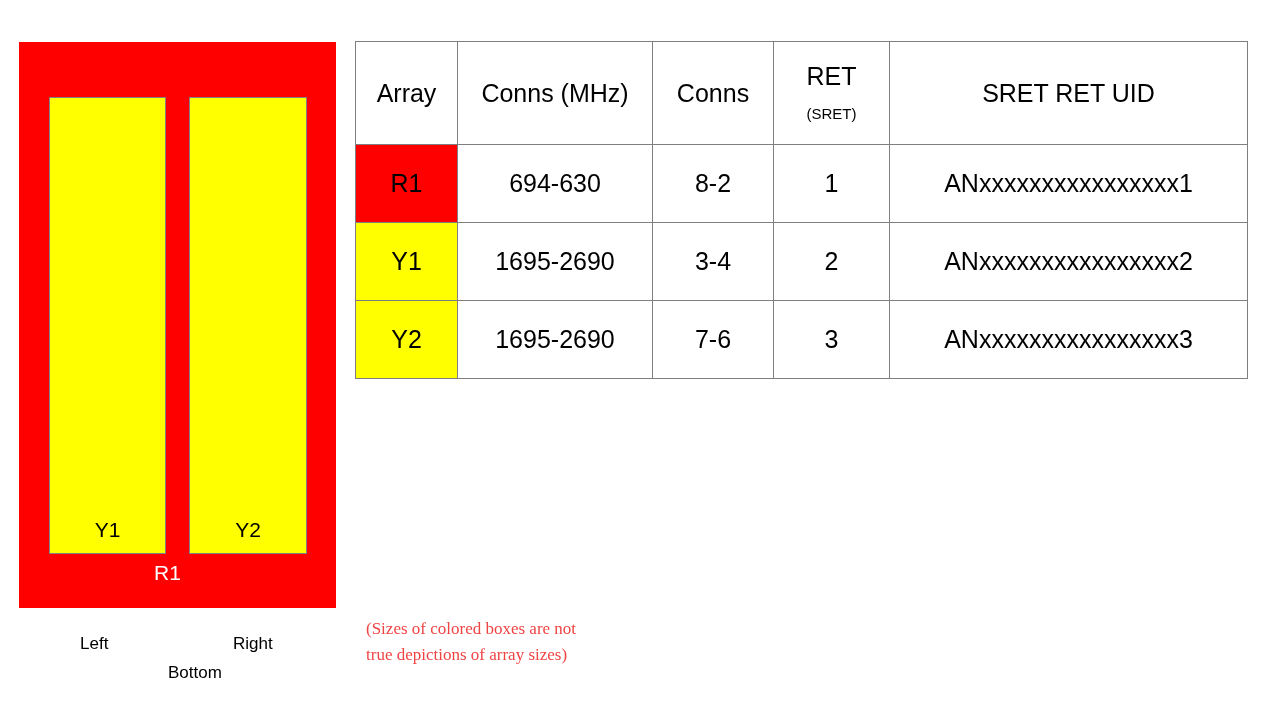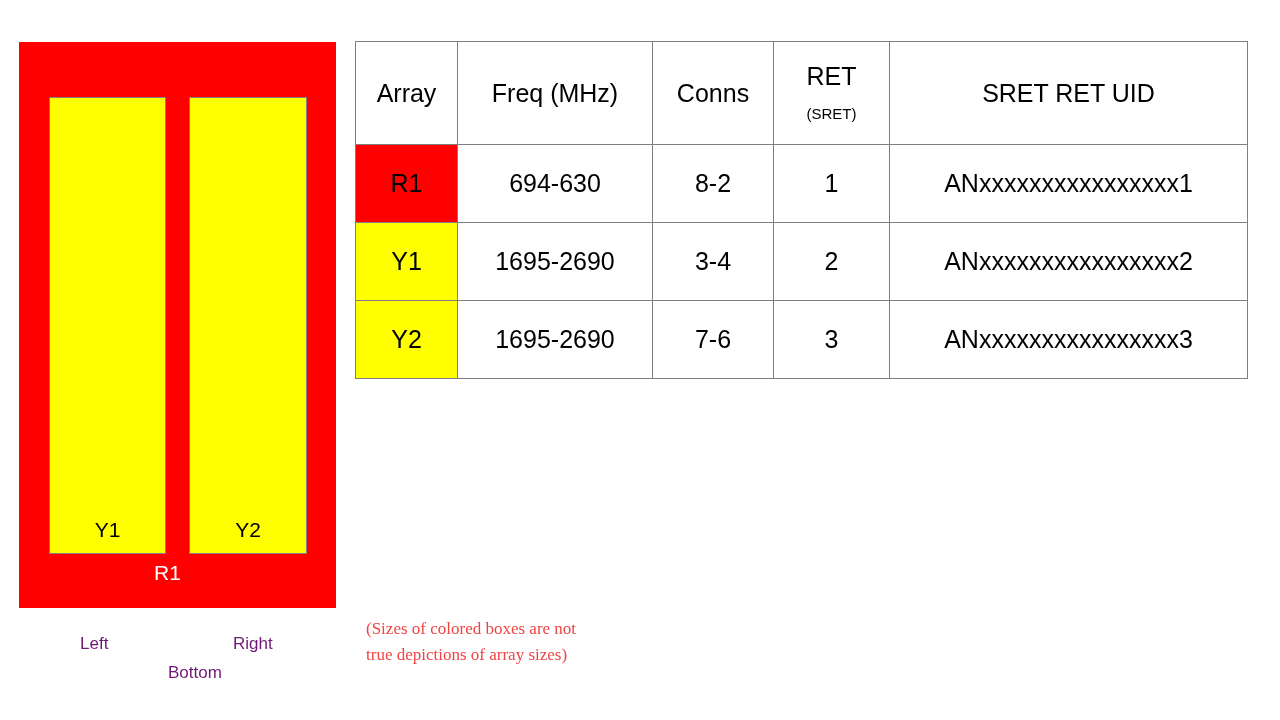--- a/index.html
+++ b/index.html
@@ -68,21 +68,21 @@
     text-align: center;
     font-size: 21px;
     color: #FFFFFF;
     line-height: 1.1;
   }
 
   
   .orientation-label {
     position: absolute;
     font-size: 17px;
-    color: #701a75;
+    color: #000000;
     white-space: nowrap;
     line-height: 1.1;
   }
   #orientation-left  { left: 80px;  top: 635px; }
   #orientation-right { left: 233px; top: 635px; text-align: center; }
   #orientation-bottom{ left: 152px; top: 664px; margin-left: 16px; }
 
   
   #diagram-footnote {
     position: absolute;
@@ -182,21 +182,21 @@
         <col class="c-conns">
         <col class="c-ret">
         <col class="c-uid">
     </colgroup>
     <thead>
       <tr>
         <th>
           <span>Array</span>
         </th>
         <th>
-          <span>Freq (MHz)</span>
+          <span>Conns (MHz)</span>
         </th>
         <th>
           <span>Conns</span>
         </th>
         <th>
           <span>RET</span>
           <span class="sub-label">(SRET)</span>
         </th>
         <th>
           <span>SRET RET UID</span>

